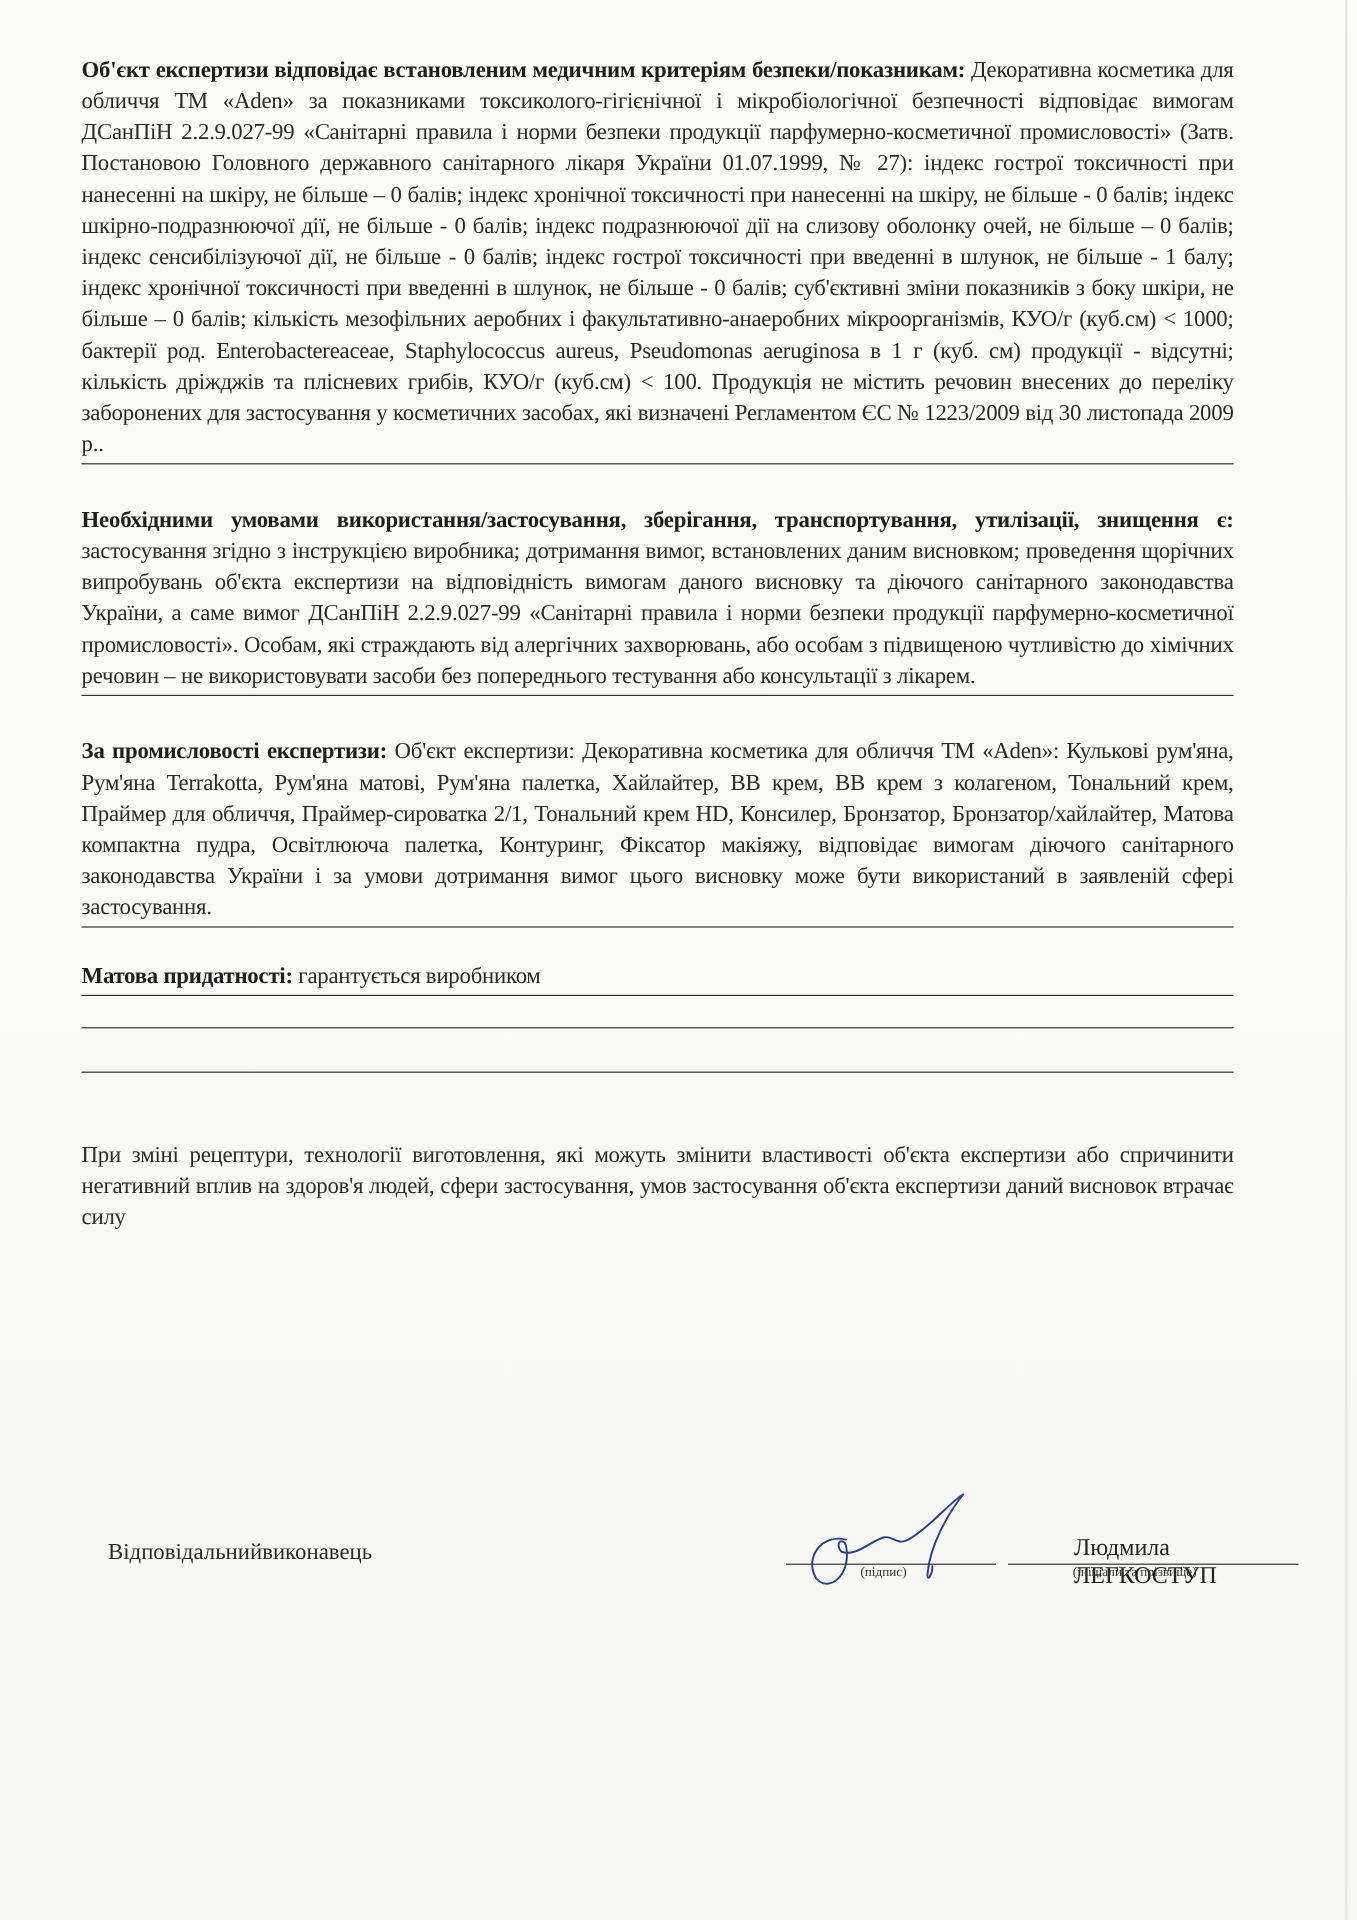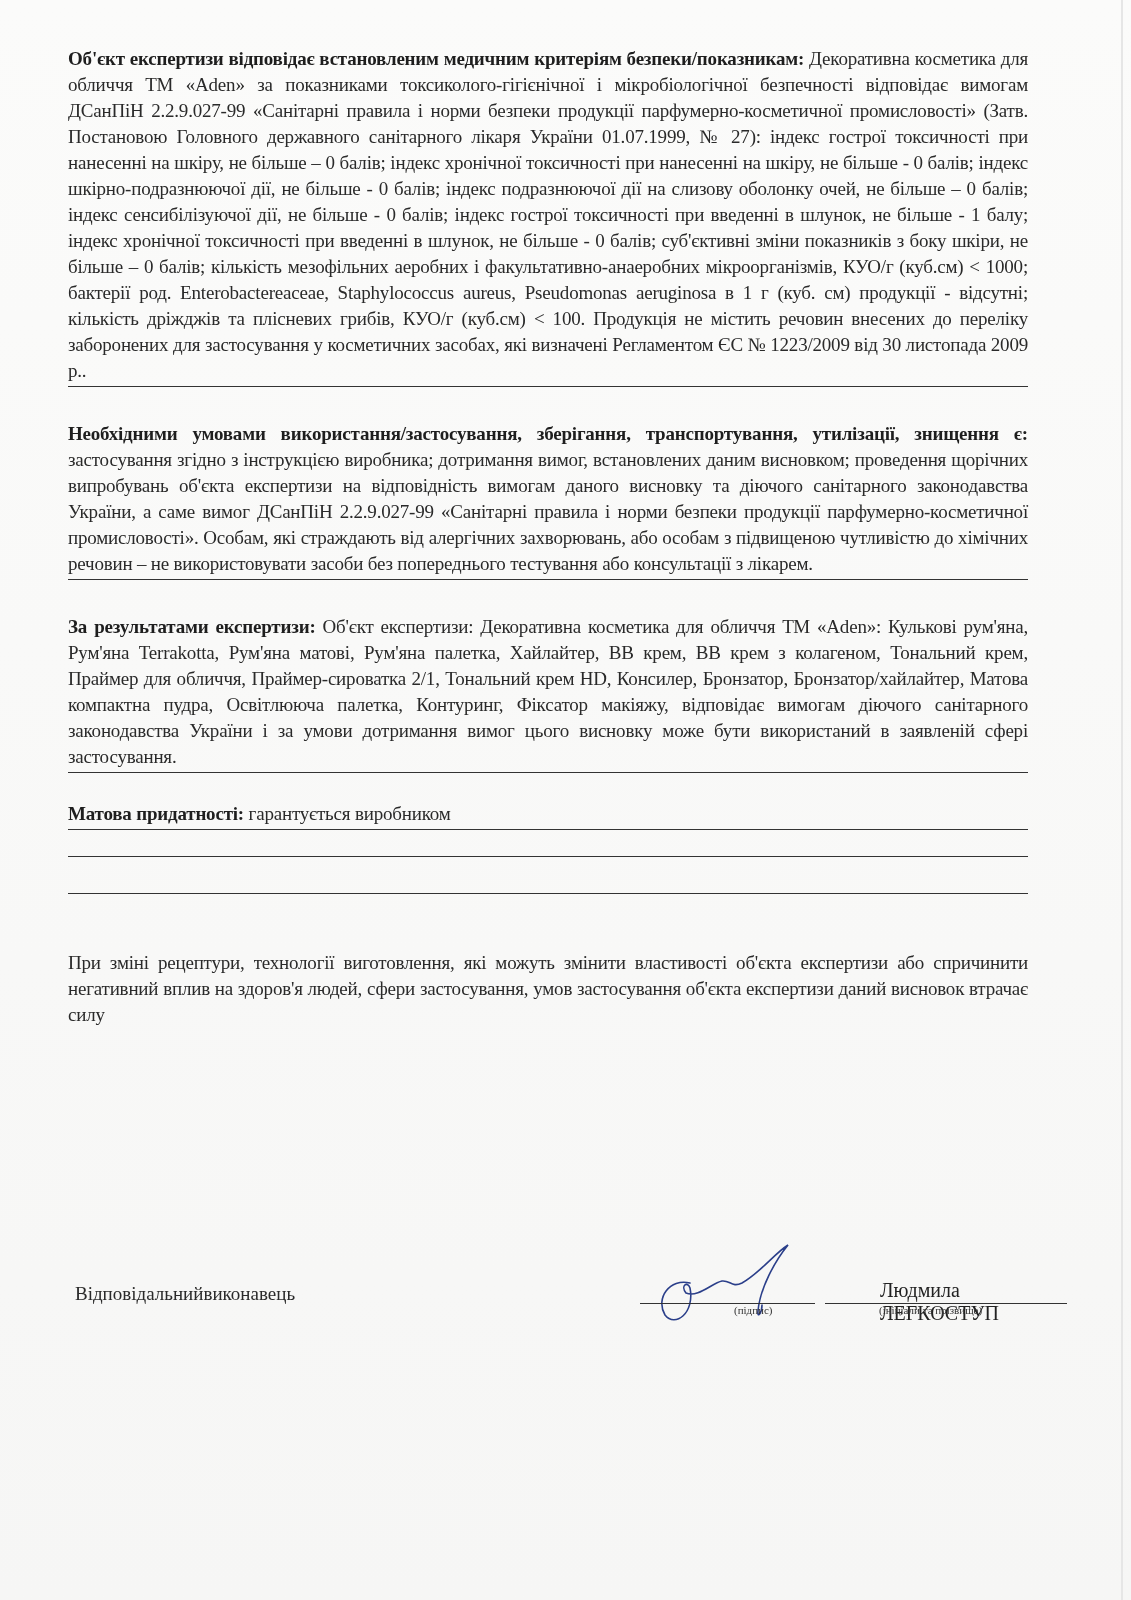--- a/index.html
+++ b/index.html
@@ -36,34 +36,34 @@
     border: 0; border-top: 1.5px solid #333;
     margin: 2px 0 0 0;
   }
   .sec1 { margin-top: 0; }
   .gap-l { height: 34px; }
   .gap-m { height: 28px; }
   .gap-s { height: 24px; }
 
   .sign-row {
     position: absolute;
-    left: 65px; top: 1275px; width: 960px; height: 60px;
+    left: 80px; top: 1275px; width: 960px; height: 60px;
   }
   .exec-label {
     position: absolute; left: 10px; top: 8px;
     font-size: 19px;
   }
   .sig-block {
     position: absolute; left: 575px; top: 0; width: 175px; height: 60px;
   }
   .sig-line {
     position: absolute; left: 0; right: 0; top: 28px; border-top: 1.2px solid #333;
   }
   .sig-caption {
-    position: absolute; left: 62px; top: 29px; font-size: 11px; color: #333; margin-left: 32px;
+    position: absolute; left: 62px; top: 29px; font-size: 11px; color: #333;
   }
   .sig-svg { position: absolute; left: 10px; top: -32px; }
   .name-block {
     position: absolute; left: 760px; top: 0; width: 242px; height: 60px;
   }
   .name-text {
     position: absolute; left: 8px; top: 4px; font-size: 20px; color: #222; margin-left: 47px;
   }
   .name-line {
     position: absolute; left: 0; right: 0; top: 28px; border-top: 1.2px solid #333;
@@ -88,21 +88,21 @@
 
     <div class="gap-l"></div>
     <p class="para">
       <b>Необхідними умовами використання/застосування, зберігання, транспортування, утилізації, знищення є:</b>
       <span>застосування згідно з інструкцією виробника; дотримання вимог, встановлених даним висновком; проведення щорічних випробувань об'єкта експертизи на відповідність вимогам даного висновку та діючого санітарного законодавства України, а саме вимог ДСанПіН 2.2.9.027-99 «Санітарні правила і норми безпеки продукції парфумерно-косметичної промисловості». Особам, які страждають від алергічних захворювань, або особам з підвищеною чутливістю до хімічних речовин – не використовувати засоби без попереднього тестування або консультації з лікарем.</span>
     </p>
     <hr class="rule">
 
     <div class="gap-l"></div>
     <p class="para">
-      <b>За результатами експертизи:</b>
+      <b>За промисловості експертизи:</b>
       <span>Об'єкт експертизи: Декоративна косметика для обличчя ТМ «Aden»: Кулькові рум'яна, Рум'яна Terrakotta, Рум'яна матові, Рум'яна палетка, Хайлайтер, ВВ крем, ВВ крем з колагеном, Тональний крем, Праймер для обличчя, Праймер-сироватка 2/1, Тональний крем HD, Консилер, Бронзатор, Бронзатор/хайлайтер, Матова компактна пудра, Освітлююча палетка, Контуринг, Фіксатор макіяжу, відповідає вимогам діючого санітарного законодавства України і за умови дотримання вимог цього висновку може бути використаний в заявленій сфері застосування.</span>
     </p>
     <hr class="rule">
 
     <div class="gap-m"></div>
     <p class="para">
       <b>Матова придатності:</b>
       <span>гарантується виробником</span>
     </p>
     <hr class="rule">

